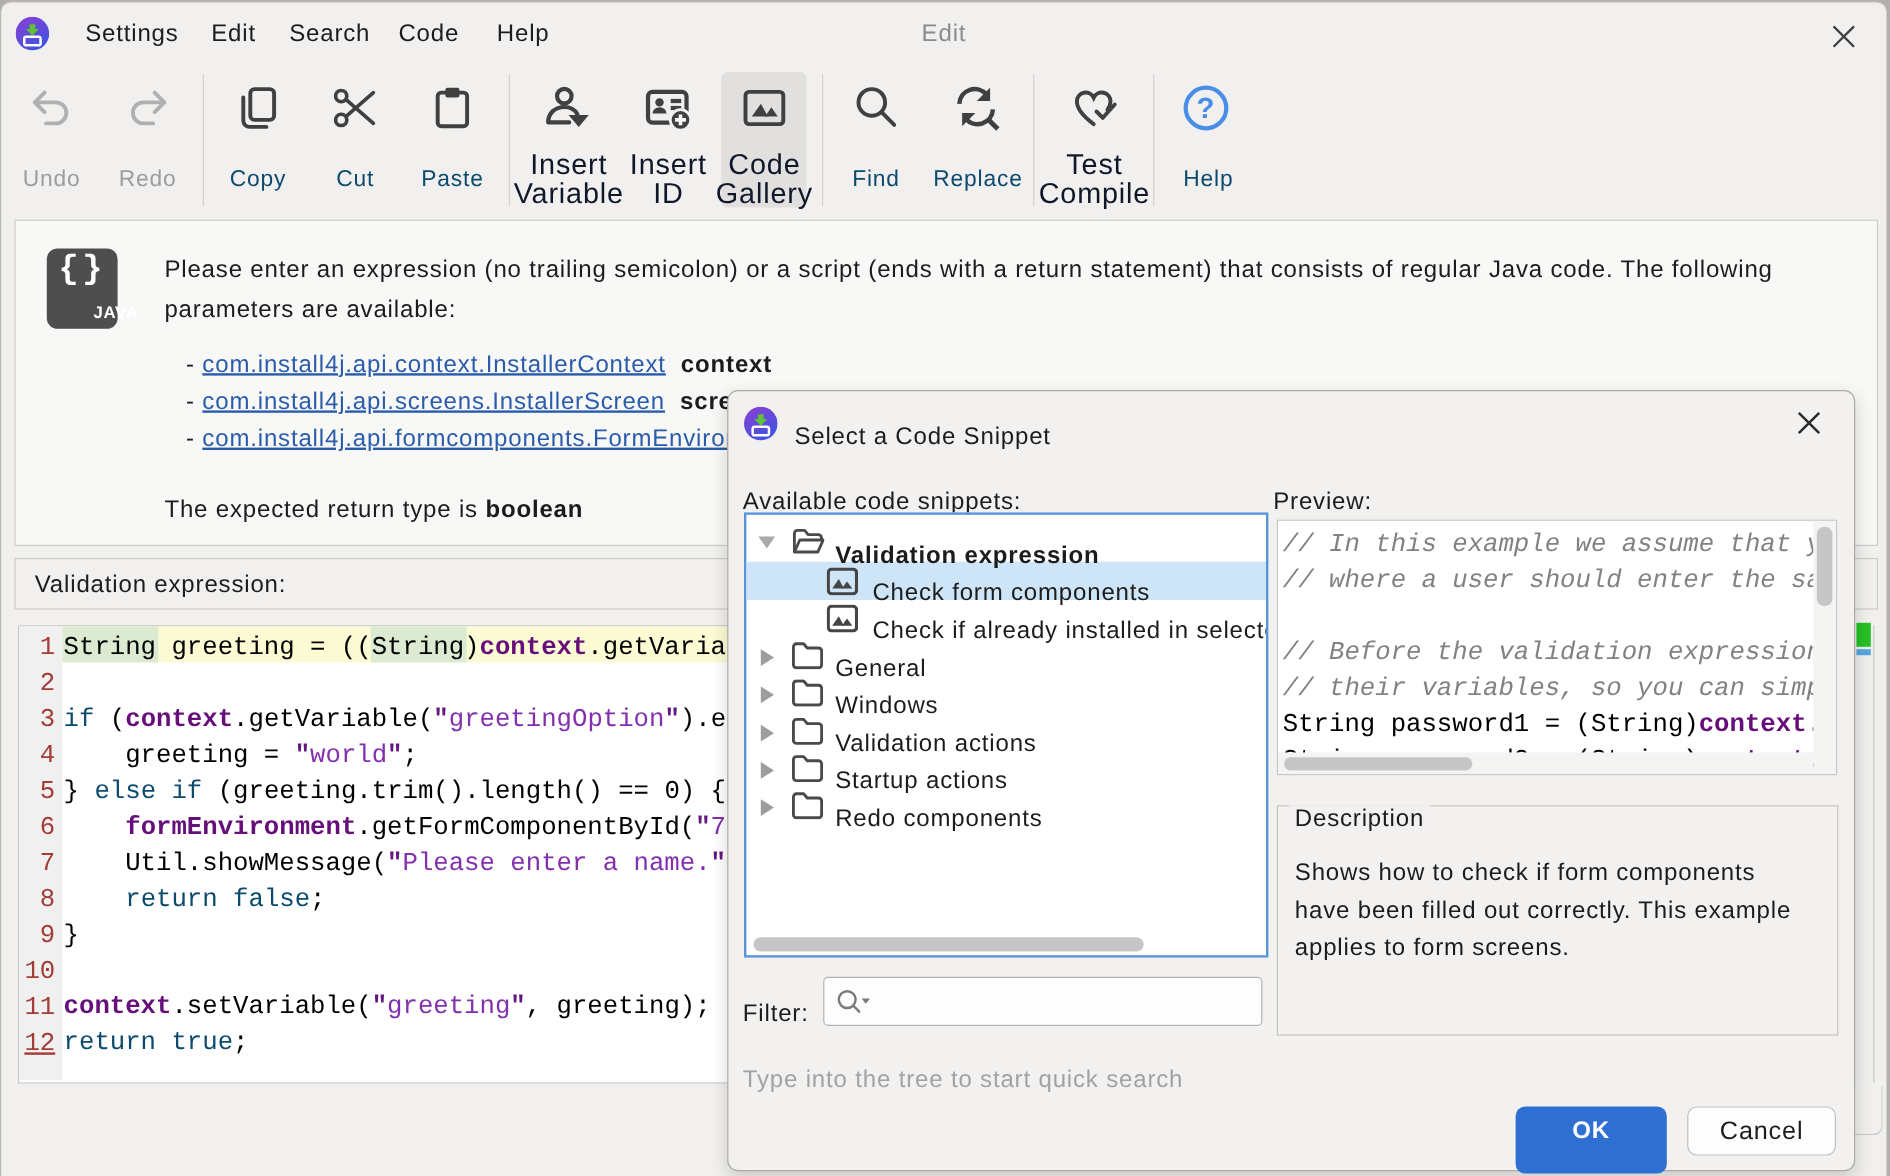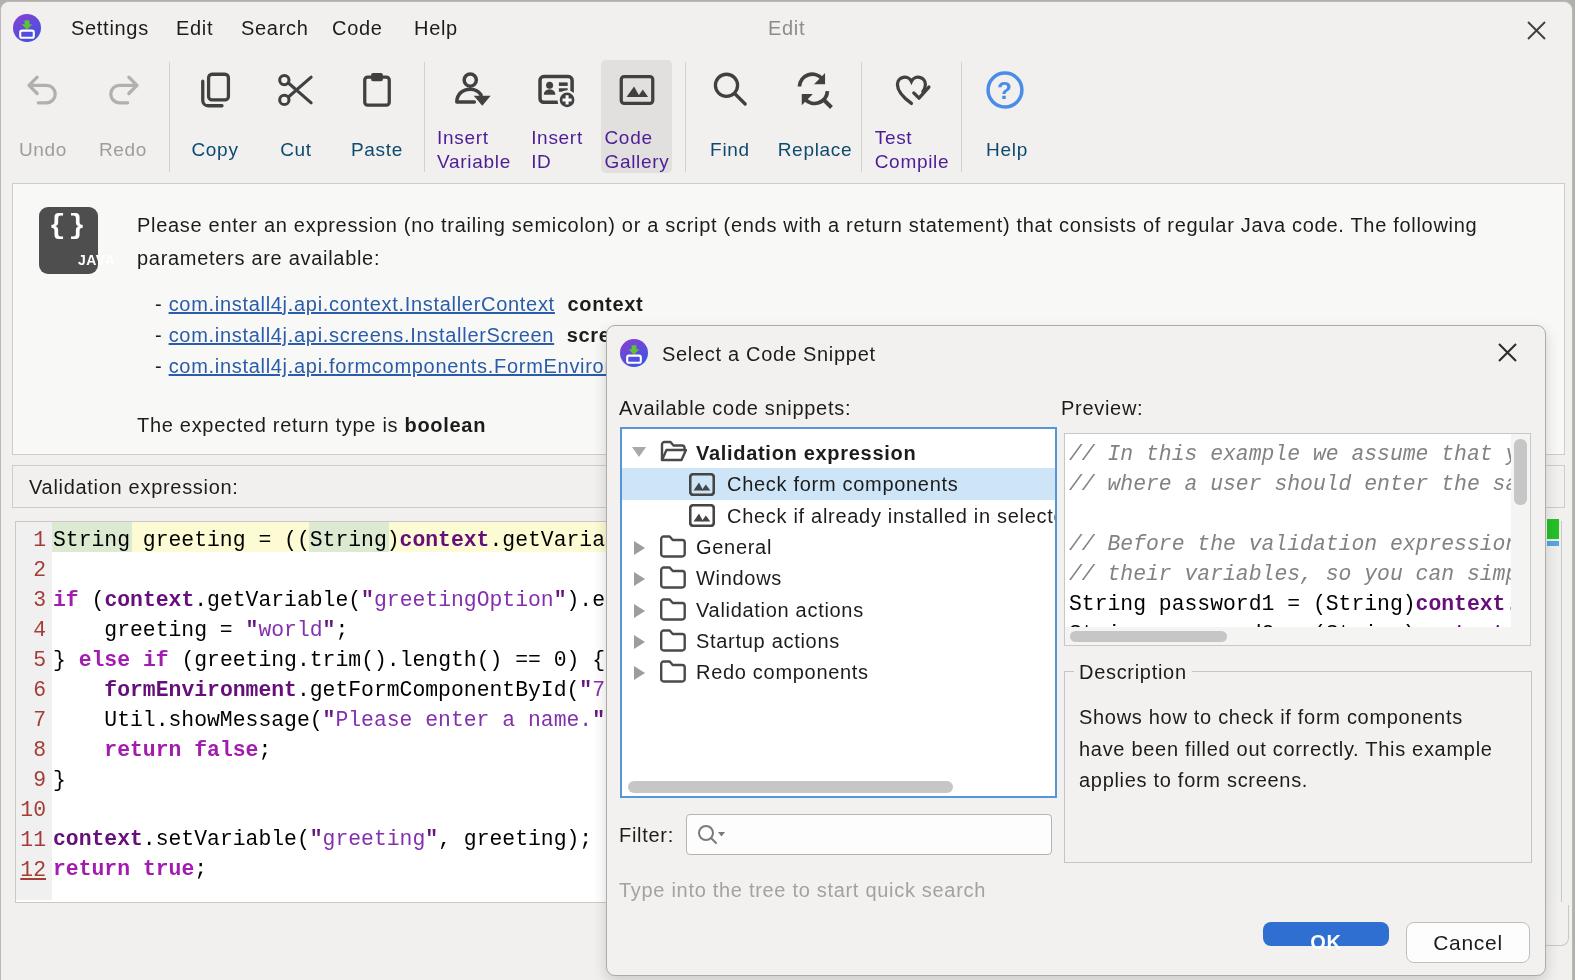--- a/index.html
+++ b/index.html
@@ -7,42 +7,42 @@
   .win{position:absolute;left:0px;top:1px;width:1571px;height:979px;background:#f1f0ef;
        border:1px solid #bbb9b6;border-bottom:none;border-radius:9px 9px 0 0;}
   .abs{position:absolute;}
   
   .menu{position:absolute;font-size:20px;color:#1c1c1c;top:17px;}
   .title{position:absolute;font-size:20px;color:#8c8c8c;top:17px;}
   
   .sep{position:absolute;top:62px;height:110px;width:1px;background:#d4d2d0;}
   .tbi{position:absolute;top:69px;width:42px;height:42px;}
   .tbl{position:absolute;font-size:19px;color:#0c4a6e;text-align:center;top:139px;white-space:nowrap;transform:translateX(-50%);}
-  .tbl2{position:absolute;font-size:19px;color:#4c1d95;text-align:left;top:126px;line-height:23.5px;white-space:nowrap;transform:translateX(-50%);}
+  .tbl2{position:absolute;font-size:24px;color:#0f172a;text-align:center;top:126px;line-height:23.5px;white-space:nowrap;transform:translateX(-50%);}
   .dis{color:#9d9d9d;}
   
   .panel1{position:absolute;left:12px;top:183px;width:1551px;height:270px;background:#f8f8f7;border:1px solid #cdccca;}
   .ptext{position:absolute;font-size:20px;color:#1c1c1c;}
   a.lnk{color:#2a5cab;text-decoration:underline;}
   
   .strip{position:absolute;left:12px;top:465px;width:1551px;height:41px;background:#f1f0ef;border:1px solid #cdccca;}
   
   .editor{position:absolute;left:15px;top:521px;width:1529px;height:380px;background:#ffffff;border:1px solid #c9c8c6;}
   .gutter{position:absolute;left:0;top:0;width:36px;height:378px;background:#f0f0f0;}
   .code{font-family:"Liberation Mono",monospace;font-size:21.4px;line-height:29.95px;white-space:pre;letter-spacing:0;}
   .lnum{position:absolute;width:30px;text-align:right;color:#a33d36;font-family:"Liberation Mono",monospace;font-size:21.4px;letter-spacing:0;}
-  .kw{color:#a21caf;font-weight:bold;}
+  .kw{color:#0c4a6e;font-weight:normal;}
   .fld{color:#660e7a;font-weight:bold;}
   .str{color:#8330ae;}
   .qt{color:#64177e;font-weight:bold;}
   
   
   .dlg{position:absolute;left:606px;top:325px;width:938px;height:649px;background:#f2f1f0;
        border:1px solid #aeaca9;border-radius:9px;box-shadow:0 5px 14px rgba(0,0,0,0.16);}
-  .dtext{position:absolute;font-size:20px;color:#1c1c1c;}
+  .dtext{position:absolute;font-size:20px;color:#1c1c1c;margin-top:10px;}
   .tree{position:absolute;left:620px;top:427px;width:437px;height:371px;background:#ffffff;border:2px solid #5795d8;box-sizing:border-box;overflow:hidden;}
   .sel{position:absolute;left:0;top:39.4px;width:433px;height:31.4px;background:#cde5f7;}
   .preview{position:absolute;left:1064px;top:433px;width:467px;height:213px;background:#ffffff;border:1px solid #c9c8c6;box-sizing:border-box;overflow:hidden;}
   .pcode{font-family:"Liberation Mono",monospace;font-size:21.4px;line-height:30px;white-space:pre;letter-spacing:0;}
   .cmt{color:#828282;font-style:italic;}
   .descbox{position:absolute;left:1064px;top:671px;width:466px;height:190px;border:1px solid #c6c5c3;}
   .btn{position:absolute;font-size:20px;text-align:center;border-radius:6px;box-sizing:border-box;}
   .sbthumb{position:absolute;background:#c6c6c6;border-radius:6px;}
 </style>
 </head>
@@ -295,14 +295,14 @@
 
 <div class="dtext" style="left:619px;top:824px;">Filter:</div>
 <div class="abs" style="left:686px;top:814px;width:366px;height:41px;background:#fdfdfd;border:1px solid #b5b4b2;border-radius:4px;box-sizing:border-box;"></div>
 <svg class="abs" style="left:697px;top:824px" width="30" height="22" viewBox="0 0 30 22">
   <circle cx="9" cy="9" r="7" stroke="#7a7a7a" stroke-width="2" fill="none"></circle>
   <path d="M14 14 L19 19" stroke="#7a7a7a" stroke-width="2" stroke-linecap="round"></path>
   <path d="M21 8 h7 l-3.5 4.5 z" fill="#7a7a7a"></path>
 </svg>
 <div class="dtext" style="left:619px;top:879px;color:#a2a2a2;">Type into the tree to start quick search</div>
 
-<div class="btn" style="left:1263px;top:922px;width:126px;height:24px;background:#2e6fd1;color:#ffffff;line-height:41px;font-weight:bold;border-radius:8px;">OK</div>
+<div class="btn" style="left:1263px;top:922px;width:126px;height:56px;background:#2e6fd1;color:#ffffff;line-height:41px;font-weight:bold;border-radius:8px;">OK</div>
 <div class="btn" style="left:1406px;top:922px;width:124px;height:41px;background:#fdfdfd;color:#1c1c1c;border:1px solid #c0bfbd;line-height:39px;font-size:21px;border-radius:8px;">Cancel</div>
 
 </body></html>

